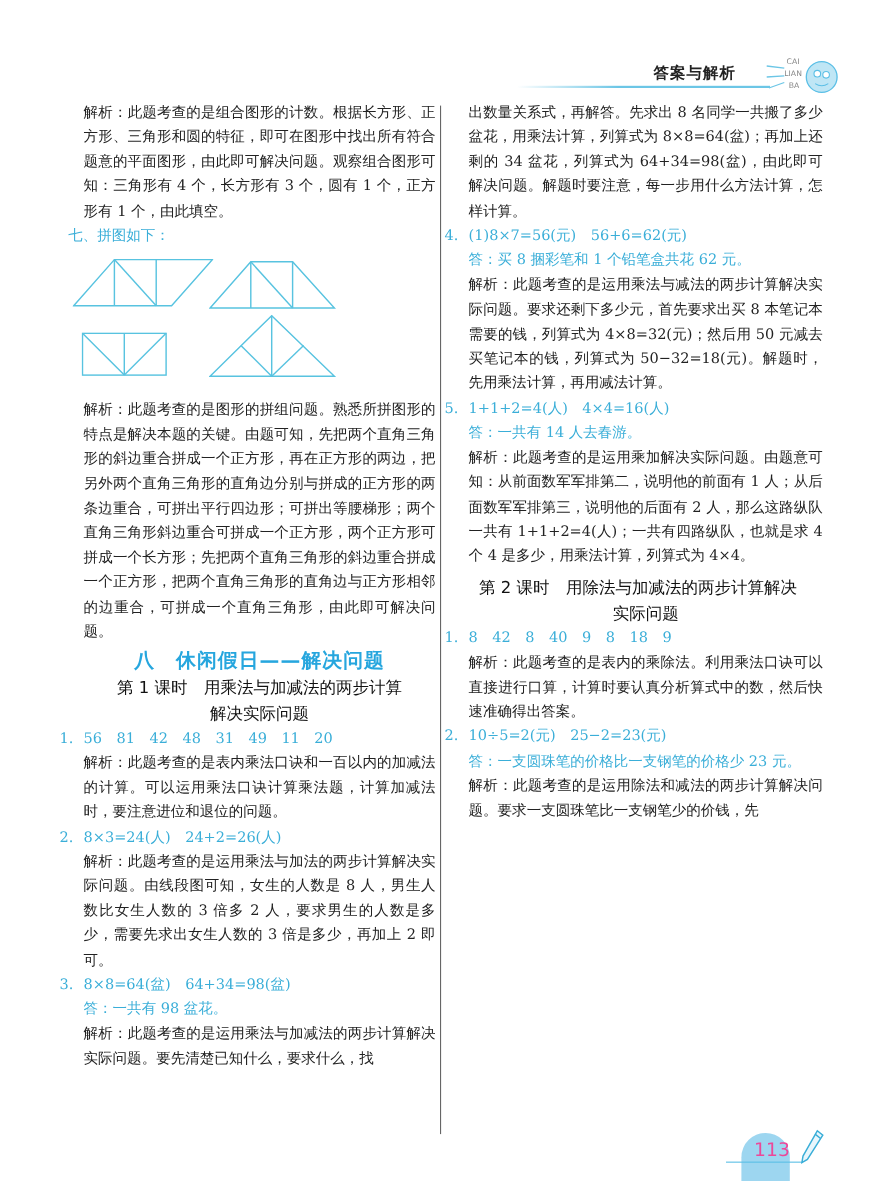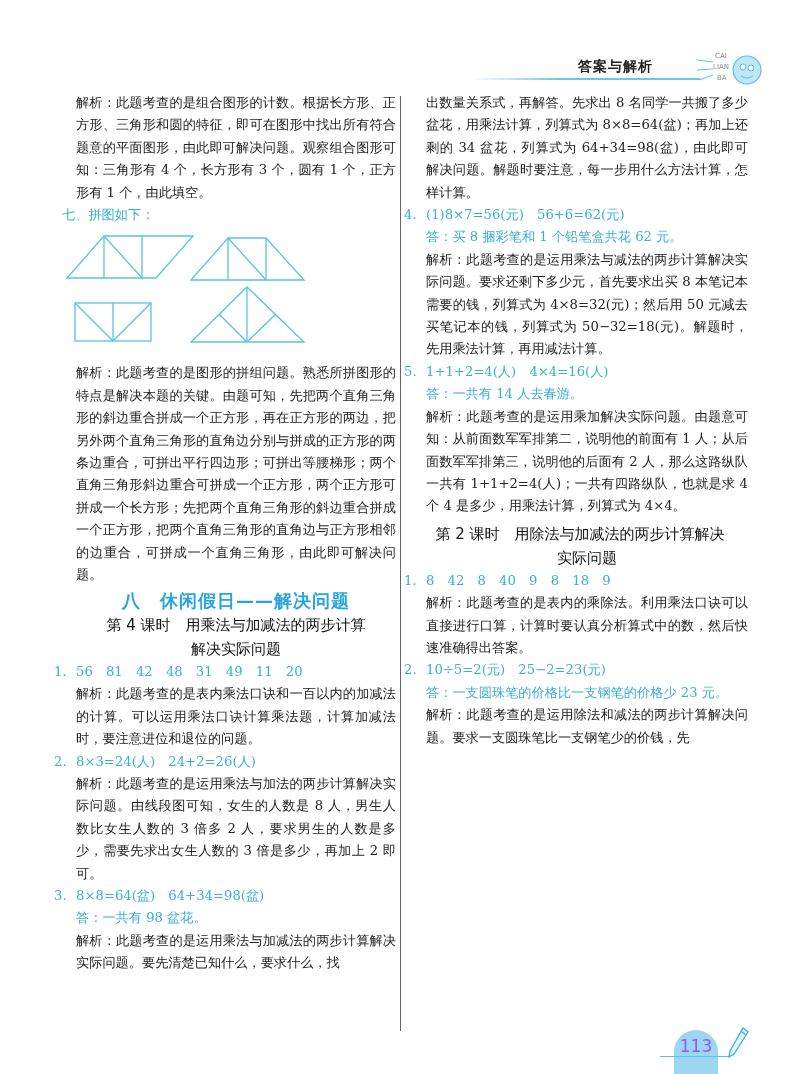--- a/index.html
+++ b/index.html
@@ -1,19 +1,19 @@
 <!DOCTYPE html>
 <html><head>
 <meta charset="utf-8">
 <style>
   html,body{margin:0;padding:0;background:#ffffff;}
   body{width:800px;height:1074px;position:relative;overflow:hidden;
        font-family:"DejaVu Serif","Liberation Serif",serif;color:#222;}
   .header{position:absolute;left:0;top:0;width:800px;height:90px;}
-  .header-title{position:absolute;left:578px;top:58px;font-family:Liberation Serif, serif;
+  .header-title{position:absolute;left:594px;top:58px;font-family:Liberation Serif, serif;
        font-size:14px;font-weight:bold;color:#222;letter-spacing:1px;}
   .header-line{position:absolute;left:470px;top:78px;width:230px;height:2px;
        background:linear-gradient(to right,rgba(110,200,230,0),#6cc6e6 40%,#6cc6e6);}
   .mascot{position:absolute;left:695px;top:42px;width:70px;height:50px;}
   .col{position:absolute;top:92px;font-size:13.2px;line-height:22.4px;}
   .col-left{left:76px;width:320px;}
   .col-right{left:426px;width:322px;}
   .divider{position:absolute;left:400px;top:96px;width:1px;height:935px;background:#666;}
   .p{margin:0;text-align:justify;}
   .bold{font-weight:normal;font-family:"DejaVu Sans","Liberation Sans",sans-serif;}
@@ -21,22 +21,22 @@
   .num{position:absolute;margin-left:-22px;}
   .row{position:relative;}
   .h-chapter{font-family:"DejaVu Sans","Liberation Sans",sans-serif;color:#26a6de;font-weight:bold;
        font-size:18px;text-align:center;margin:3px 0 1px 0;letter-spacing:1px;}
   .h-lesson{font-family:"DejaVu Sans","Liberation Sans",sans-serif;color:#111;font-size:15px;
        text-align:center;line-height:24px;margin:0;}
   .figs{position:relative;height:128px;margin:2px 0 6px -10px;}
   .figs svg{position:absolute;}
   .page-tab{position:absolute;left:674px;top:1030px;width:44px;height:44px;background:#9dd6f0;
        border-radius:22px 22px 0 0;}
-  .page-num{position:absolute;left:674px;top:1036px;width:44px;text-align:center;
-       font-family:"DejaVu Sans","Liberation Sans",sans-serif;font-size:17px;color:#8b5cf6;}
+  .page-num{position:absolute;left:674px;top:1036px;width:44px;text-align:right;
+       font-family:"DejaVu Sans","Liberation Sans",sans-serif;font-size:17px;color:#ec4899;}
   .page-line{position:absolute;left:660px;top:1056px;width:70px;height:1px;background:#5bbfe6;}
   .pencil{position:absolute;left:728px;top:1026px;}
 </style>
 </head>
 <body>
 
 <div class="header">
   <div class="header-title">答案与解析</div>
   <div class="header-line"></div>
   <svg class="mascot" viewBox="0 0 70 50">
@@ -95,21 +95,21 @@
         <line x1="57" y1="1" x2="57" y2="56"></line>
           <line x1="29" y1="28" x2="57" y2="56"></line>
           <line x1="86" y1="28" x2="57" y2="56"></line>
       </g>
     </svg>
   </div>
   <p class="p">
     <span class="bold">解析：</span><span>此题考查的是图形的拼组问题。熟悉所拼图形的特点是解决本题的关键。由题可知，先把两个直角三角形的斜边重合拼成一个正方形，再在正方形的两边，把另外两个直角三角形的直角边分别与拼成的正方形的两条边重合，可拼出平行四边形；可拼出等腰梯形；两个直角三角形斜边重合可拼成一个正方形，两个正方形可拼成一个长方形；先把两个直角三角形的斜边重合拼成一个正方形，把两个直角三角形的直角边与正方形相邻的边重合，可拼成一个直角三角形，由此即可解决问题。</span>
   </p>
   <div class="h-chapter">八　休闲假日——解决问题</div>
-  <p class="h-lesson">第 4 课时　用乘法与加减法的两步计算</p>
+  <p class="h-lesson">第 1 课时　用乘法与加减法的两步计算</p>
   <p class="h-lesson">解决实际问题</p>
 
   <p class="p cyan row">
     <span class="num">1.</span><span>56　81　42　48　31　49　11　20</span>
   </p>
   <p class="p">
     <span class="bold">解析：</span><span>此题考查的是表内乘法口诀和一百以内的加减法的计算。可以运用乘法口诀计算乘法题，计算加减法时，要注意进位和退位的问题。</span>
   </p>
   <p class="p cyan row">
     <span class="num">2.</span><span>8×3=24(人)　24+2=26(人)</span>

